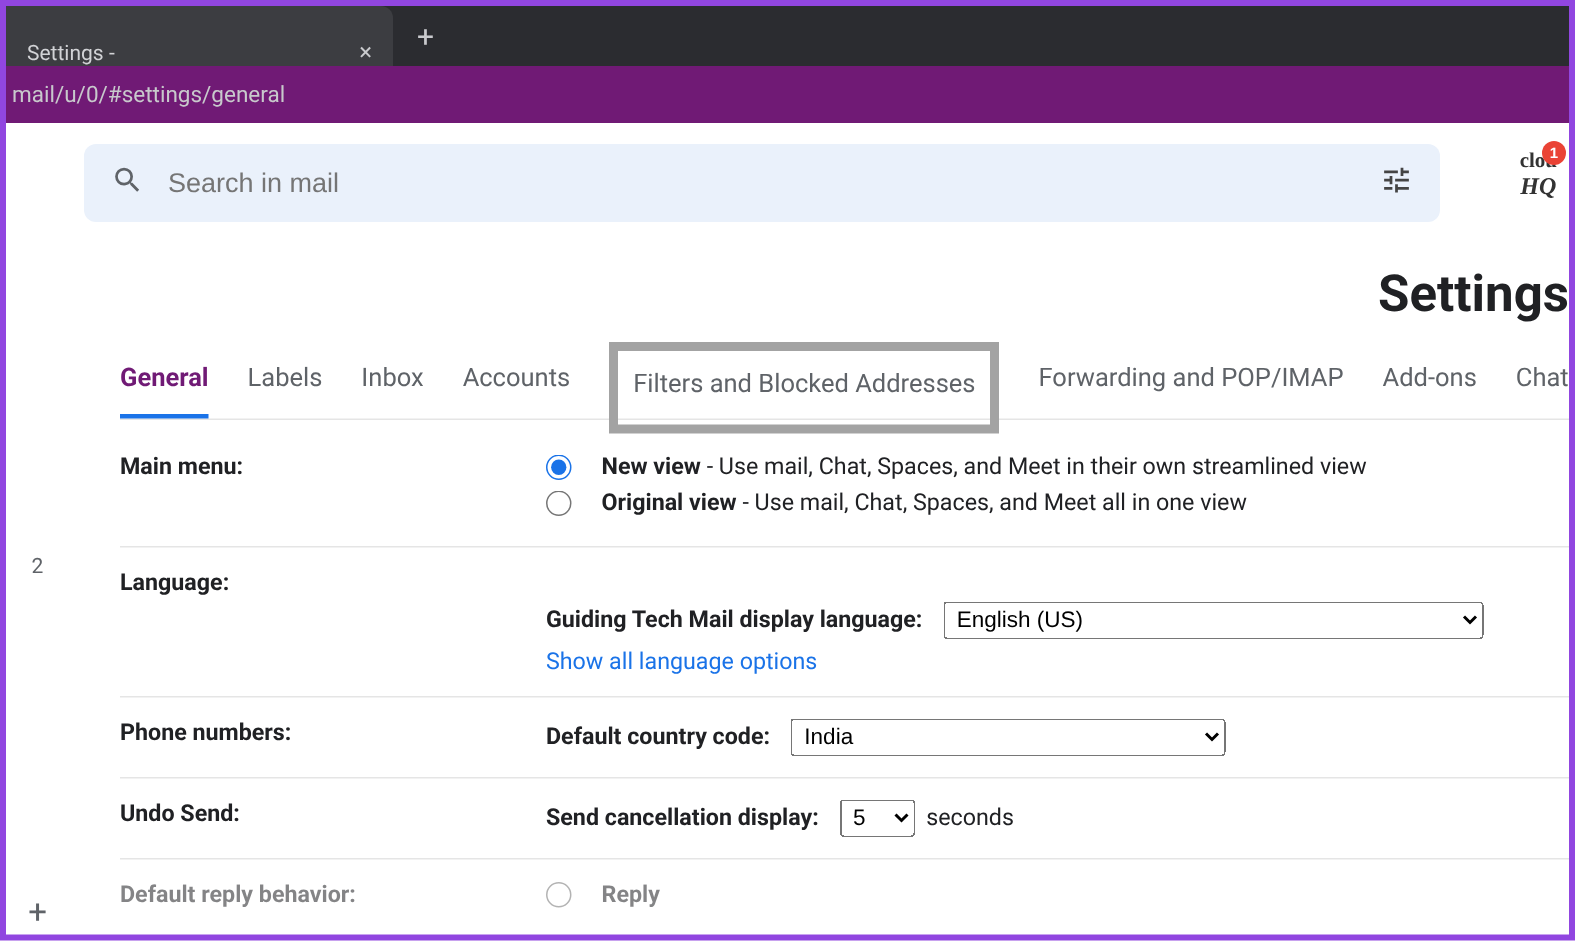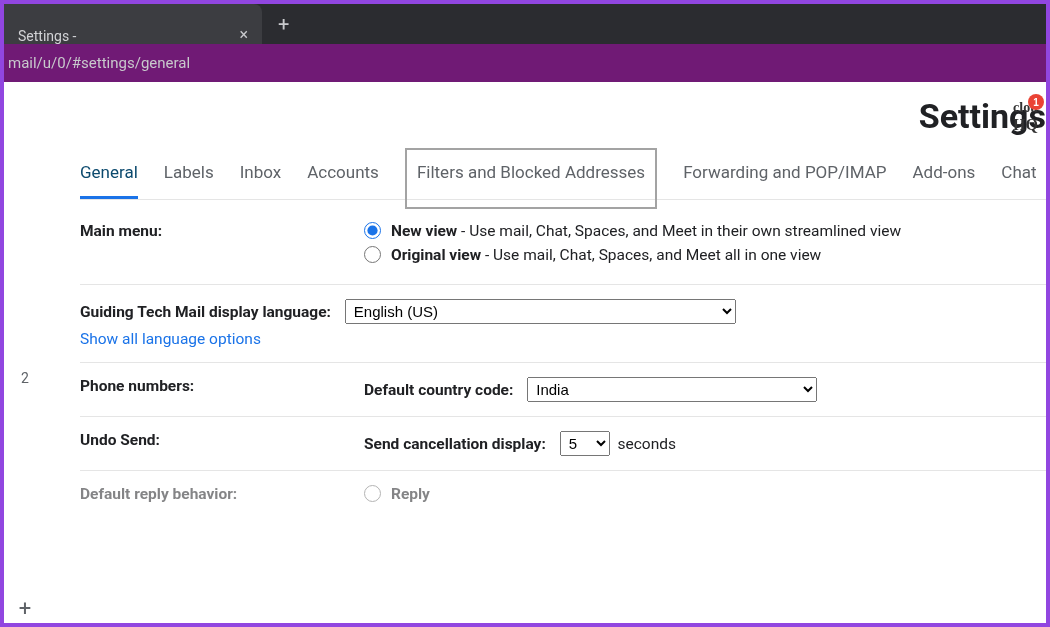--- a/index.html
+++ b/index.html
@@ -97,48 +97,48 @@
     width: 980px;
   }
   .settings-tab {
     font-size: 17px;
     color: #5f6368;
     padding: 4px 0 14px 0;
     cursor: pointer;
     white-space: nowrap;
   }
   .settings-tab.active {
-    color: #0c4a6e;
+    color: #701a75;
     border-bottom: 3px solid #1a73e8;
-    font-weight: 400;
+    font-weight: 700;
   }
   .highlight-box {
-    border: 2px solid #a3a3a3;
+    border: 6px solid #a3a3a3;
     padding: 8px 10px 10px 10px;
     margin-top: -10px;
     margin-bottom: -10px;
   }
   .settings-body { margin-left: 24px; width: 970px; }
   .setting-row {
     display: flex;
     border-bottom: 1px solid #e5e5e5;
     padding: 14px 0;
     font-size: 15.5px;
     color: #202124;
   }
   .setting-row.first { border-top: none; padding-top: 22px; }
   .setting-label { width: 284px; font-weight: 700; }
   .setting-content { flex: 1; }
-  .radio-row { display: flex; align-items: flex-start; gap: 10px; margin-bottom: 6px; }
+  .radio-row { display: flex; align-items: flex-end; gap: 20px; margin-bottom: 6px; }
   input[type="radio"] { width: 17px; height: 17px; accent-color: #1a73e8; }
   .opt-bold { font-weight: 700; }
   .opt-desc { color: #202124; }
   .inline-label { font-weight: 700; margin-right: 6px; }
   select { font-size: 15px; padding: 2px 4px; margin: 0 4px; }
-  .lang-select { width: 391px; }
+  .lang-select { width: 360px; margin-top: 22px; }
   .country-select { width: 290px; }
   .page-size-select { width: 62px; }
   .undo-select { width: 50px; }
   .link { color: #1a73e8; cursor: pointer; margin-top: 6px; display: inline-block; }
   .left-rail {
     position: absolute;
     left: 8px;
     top: 288px;
     color: #5f6368;
     font-size: 14px;
@@ -165,24 +165,37 @@
 </div>
 
 <div class="addr-bar">
   <span>mail/u/0/#settings/general</span>
 </div>
 
 <div class="content-area">
 
   <div class="logo-area">
     <div>clou</div>
-    <div style="font-size:16px;">HQ</div>
+    <div style="font-size:16px;font-style:italic;">HQ</div>
     <div class="logo-badge">1</div>
   </div>
 
+  <div class="search-bar">
+    <span class="search-icon">
+      <svg viewBox="0 0 24 24">
+          <path d="M15.5 14h-.79l-.28-.27A6.471 6.471 0 0016 9.5 6.5 6.5 0 109.5 16c1.61 0 3.09-.59 4.23-1.57l.27.28v.79l5 4.99L20.49 19l-4.99-5zm-6 0C7.01 14 5 11.99 5 9.5S7.01 5 9.5 5 14 7.01 14 9.5 11.99 14 9.5 14z"></path>
+        </svg>
+    </span>
+    <input class="search-input" placeholder="Search in mail" style="">
+    <span class="tune-icon">
+      <svg viewBox="0 0 24 24">
+          <path d="M3 17v2h6v-2H3zM3 5v2h10V5H3zm10 16v-2h8v-2h-8v-2h-2v6h2zM7 9v2H3v2h4v2h2V9H7zm14 4v-2H11v2h10zm-6-4h2V7h4V5h-4V3h-2v6z"></path>
+        </svg>
+    </span>
+  </div>
 
   <h1 class="settings-title">Settings</h1>
 
   <div class="tabs-row">
     <div class="settings-tab active">General</div>
     <div class="settings-tab">Labels</div>
     <div class="settings-tab">Inbox</div>
     <div class="settings-tab">Accounts</div>
     <div class="highlight-box">
       <div class="settings-tab" style="padding-bottom:0">Filters and Blocked Addresses</div>
@@ -202,20 +215,21 @@
           <span><span class="opt-bold">New view</span><span class="opt-desc"> - Use mail, Chat, Spaces, and Meet in their own streamlined view</span></span>
         </div>
         <div class="radio-row">
           <input type="radio" style="">
           <span><span class="opt-bold">Original view</span><span class="opt-desc"> - Use mail, Chat, Spaces, and Meet all in one view</span></span>
         </div>
       </div>
     </div>
 
     <div class="setting-row">
+      <div class="setting-label">Language:</div>
       <div class="setting-content">
         <span class="inline-label">Guiding Tech Mail display language:</span>
         <select class="lang-select">
           <option>English (US)</option>
         </select>
         <br>
         <span class="link">Show all language options</span>
       </div>
     </div>
 

